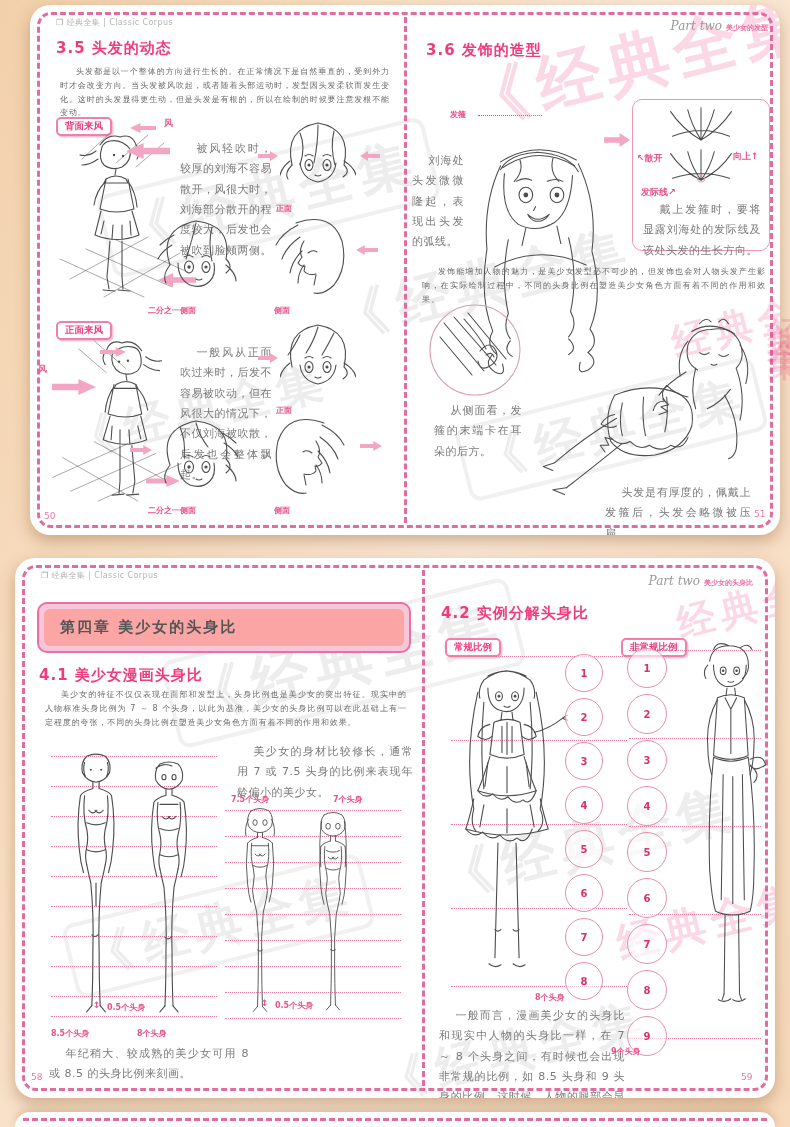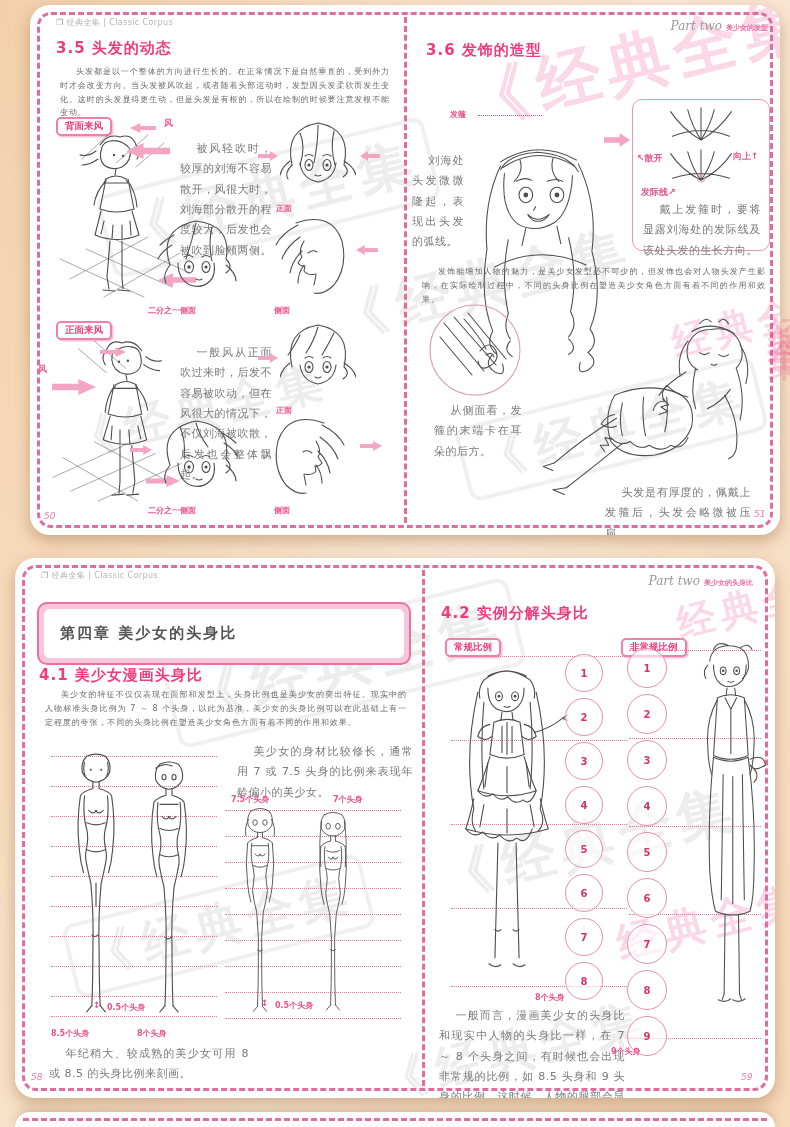--- a/index.html
+++ b/index.html
@@ -14,42 +14,42 @@
 .logo .ic{color:#9a9a9a;margin-right:3px;font-size:8px}
 .parthdr{text-align:right;font-family:"DejaVu Serif",serif;font-style:italic;color:#9a9a9a;font-size:12px;white-space:nowrap}
 .parthdr .sub{font-style:normal;font-family:"DejaVu Sans",sans-serif;color:#ec6fa4;font-size:7px;font-weight:bold;margin-left:4px}
 .sec{color:#ee3d7f;font-weight:bold;font-size:15px;letter-spacing:1px;white-space:nowrap}
 .body-t{font-size:8px;color:#6b6b6b;line-height:1.72;letter-spacing:.9px;text-align:justify;text-indent:2em}
 .note{font-size:11px;color:#7a7a7a;line-height:1.85;letter-spacing:.5px;text-align:justify;text-indent:1.5em}
 .tag{display:inline-block;border:2px solid #f080ab;border-radius:5px;background:#fff;color:#ee3d7f;
   font-weight:bold;font-size:9.5px;padding:1px 7px;box-shadow:1.5px 1.5px 0 #f6c3d8;white-space:nowrap}
 .plabel{color:#e8538c;font-weight:bold;font-size:8px;text-align:left;white-space:nowrap}
 .wind{color:#ef5e93;font-weight:bold;font-size:9px}
-.pnum{color:#e87ba6;font-size:9px;font-style:italic}
+.pnum{color:#e87ba6;font-size:9px;}
 .ar{position:absolute;background:#f3a6c4}
 .arl{clip-path:polygon(0 50%,40% 0,40% 30%,100% 30%,100% 70%,40% 70%,40% 100%)}
 .arr{clip-path:polygon(100% 50%,60% 0,60% 30%,0 30%,0 70%,60% 70%,60% 100%)}
 .wm{position:absolute;font-weight:bold;white-space:nowrap;pointer-events:none;letter-spacing:6px;transform:rotate(-14deg)}
 .wm .bk{margin-right:5px}
 .grayw{color:rgba(150,150,150,.17)}
 .pinkw{color:rgba(236,60,130,.20)}
 .stamp{border:4px solid rgba(150,150,150,.14);border-radius:12px;padding:2px 12px}
 .circ{border:1.5px solid #e68fae;border-radius:50%;color:#d6336c;display:flex;align-items:center;justify-content:center;font-weight:bold;background:rgba(255,255,255,.6)}
 .ccol{position:absolute;display:flex;flex-direction:column;gap:6px}
 .dotln{position:absolute;border-top:1.5px dotted #e8799f}
 .ldr{position:absolute;border-top:1.5px dotted #e8538c}
 .sk path{stroke:#4e4e4e;fill:none;stroke-width:1.1;stroke-linecap:round;stroke-linejoin:round}
 .sk ellipse,.sk circle{stroke:#4e4e4e;fill:none;stroke-width:1.1}
 .sk .f{fill:#4e4e4e;stroke:none}
 .sk .thin{stroke-width:.65;opacity:.75}
 .sk .pkst{stroke:#d9a0b8}
 .pbox{position:absolute;border:1.5px solid #f095b8;border-radius:10px;background:#fff}
 .pico{color:#e8538c;font-size:9px;font-weight:bold}
 .banner{position:absolute;border:2px solid #ef6ea2;border-radius:10px;background:#f6c6d9;padding:5px}
-.banner .in{background:#ffffff;border-radius:6px;padding:15px 16px;font-size:15px;font-weight:bold;color:#555;letter-spacing:2px;white-space:nowrap}
+.banner .in{background:#fca5a5;border-radius:6px;padding:9px 16px;font-size:15px;font-weight:bold;color:#555;letter-spacing:2px;white-space:nowrap}
 .sliver{position:absolute;background:#fff;border-radius:16px 16px 0 0;box-shadow:0 -2px 8px rgba(150,100,55,.3)}
 .sliver .tb{position:absolute;left:8px;right:8px;top:6px;border-top:3px dashed #e06da0}
 .vertw{writing-mode:vertical-rl;letter-spacing:10px}
 </style>
 </head>
 <body>
 
 <div class="sp" style="left:30px;top:5px;width:750px;height:530px">
 
   <div class="wm pinkw" style="left:430px;top:14px;font-size:64px"><span class="bk">《</span><span>经典全集</span></div>

